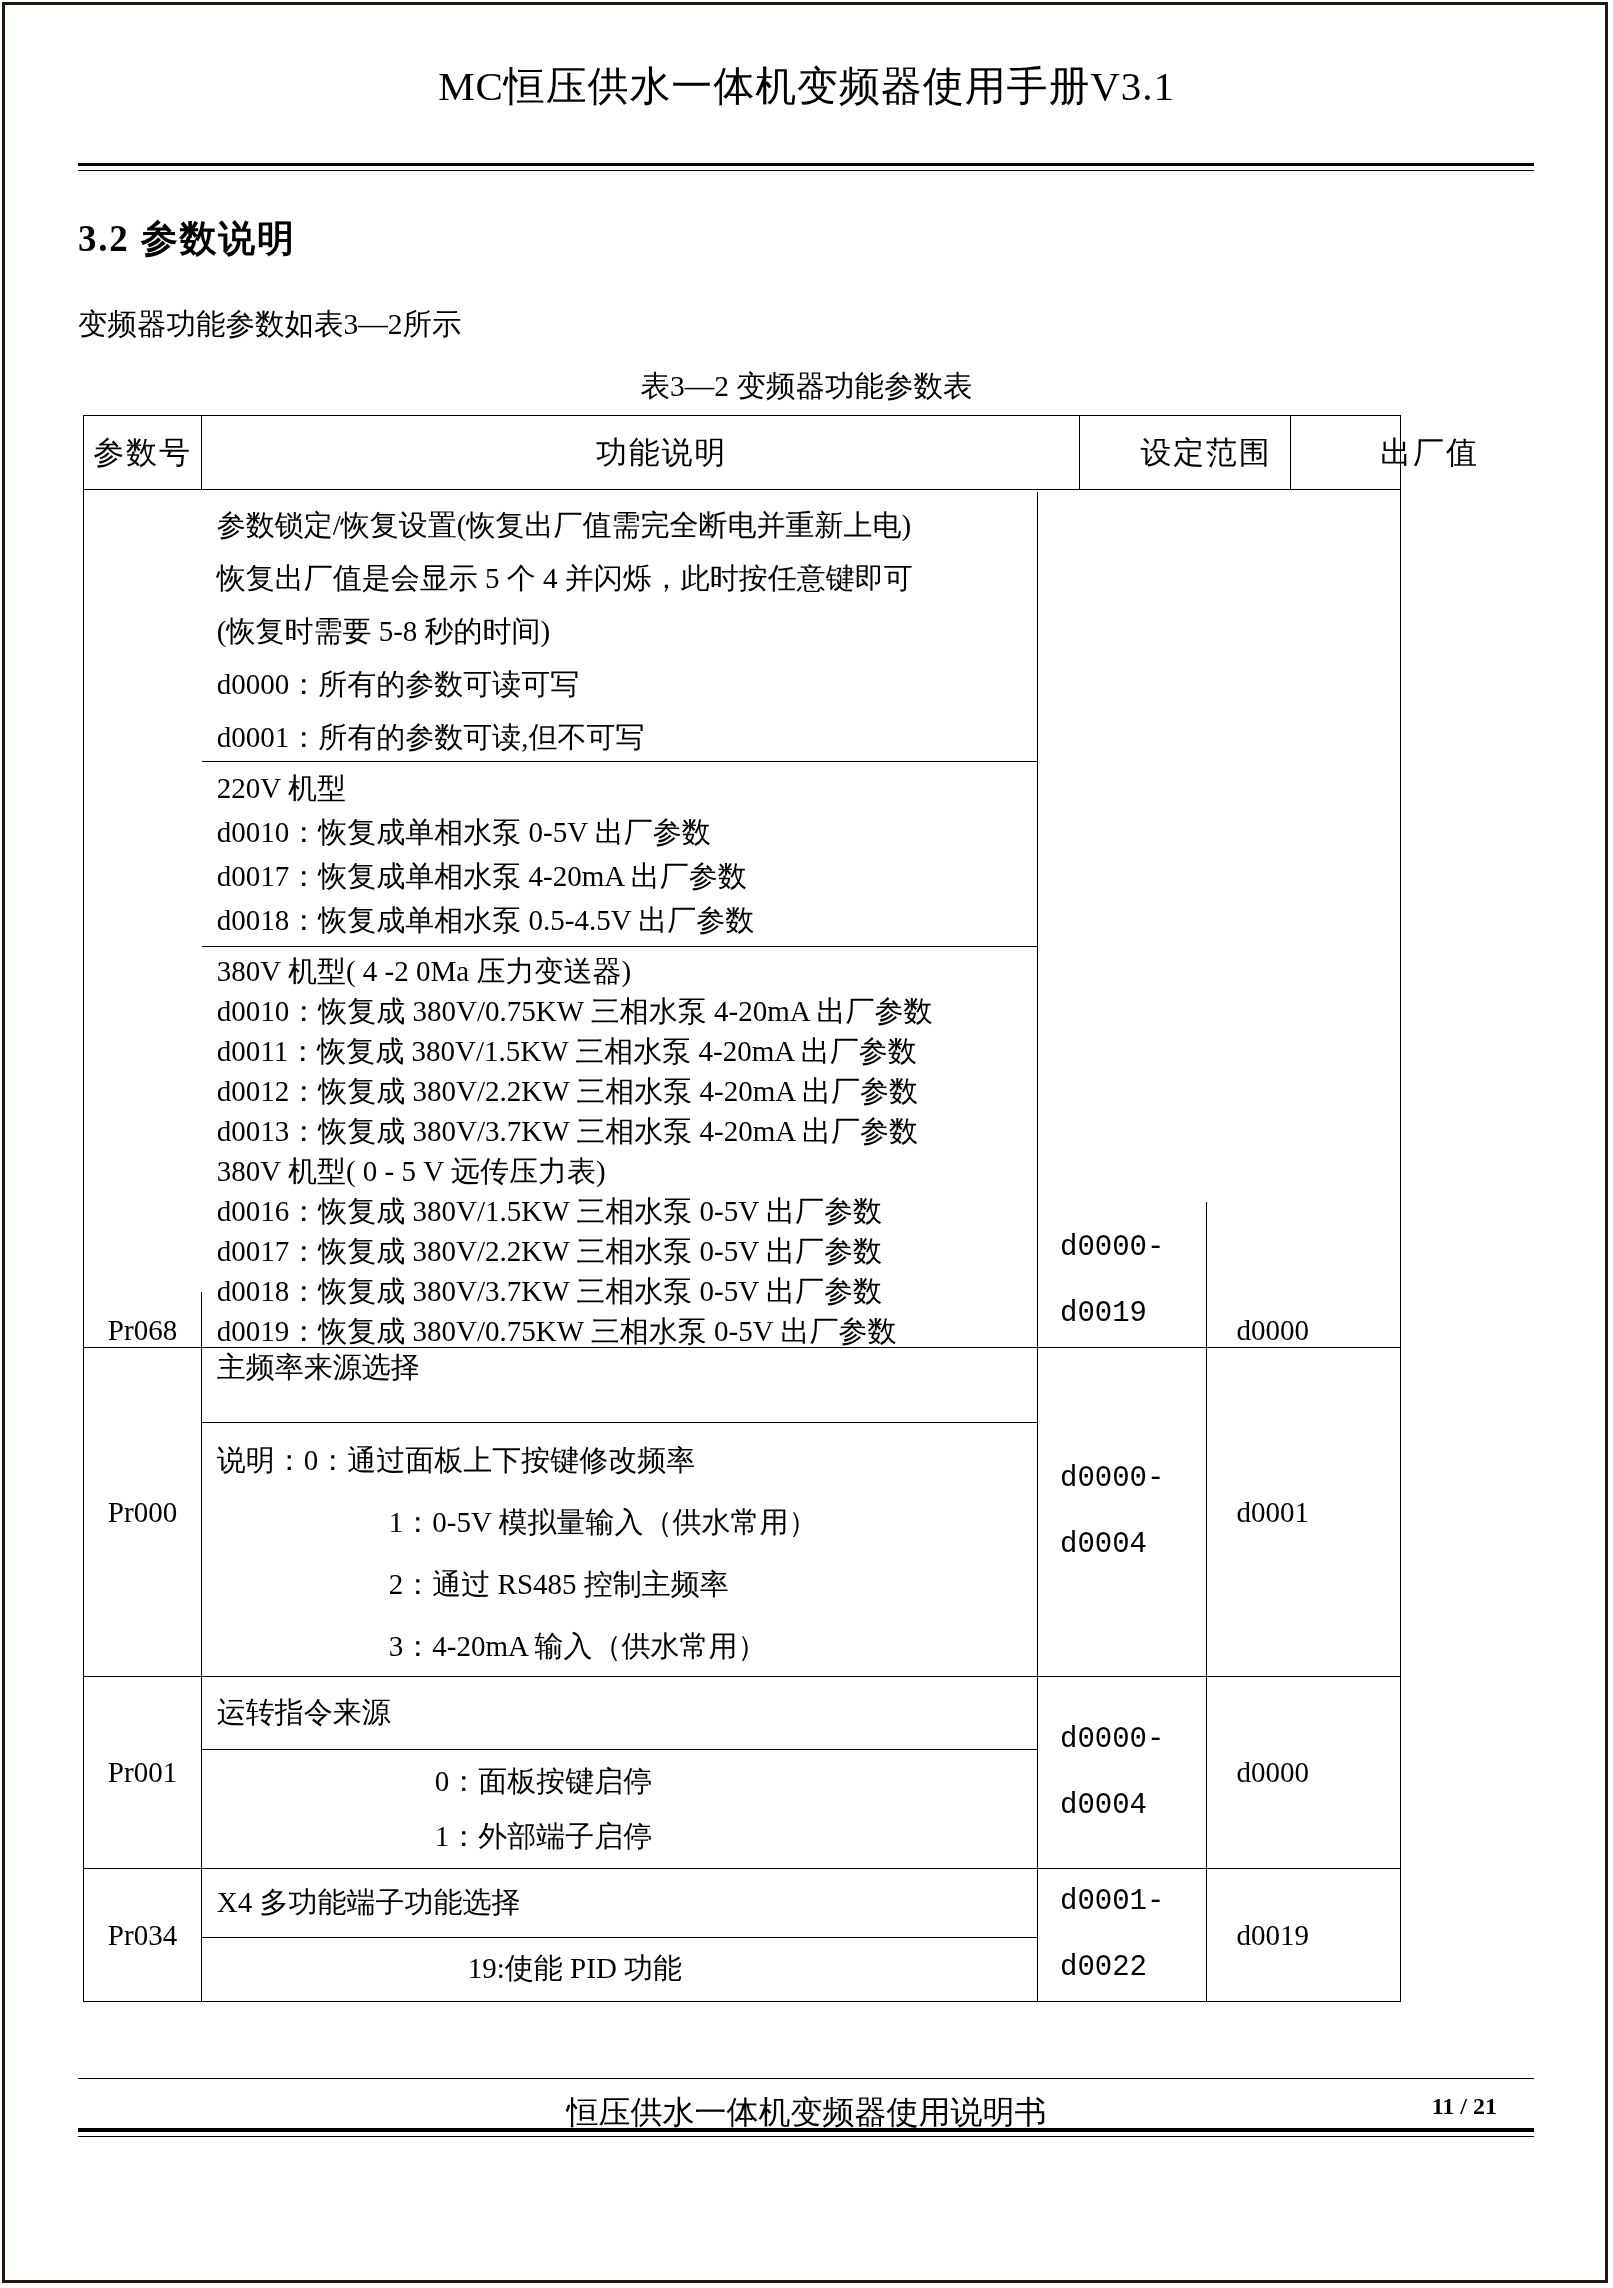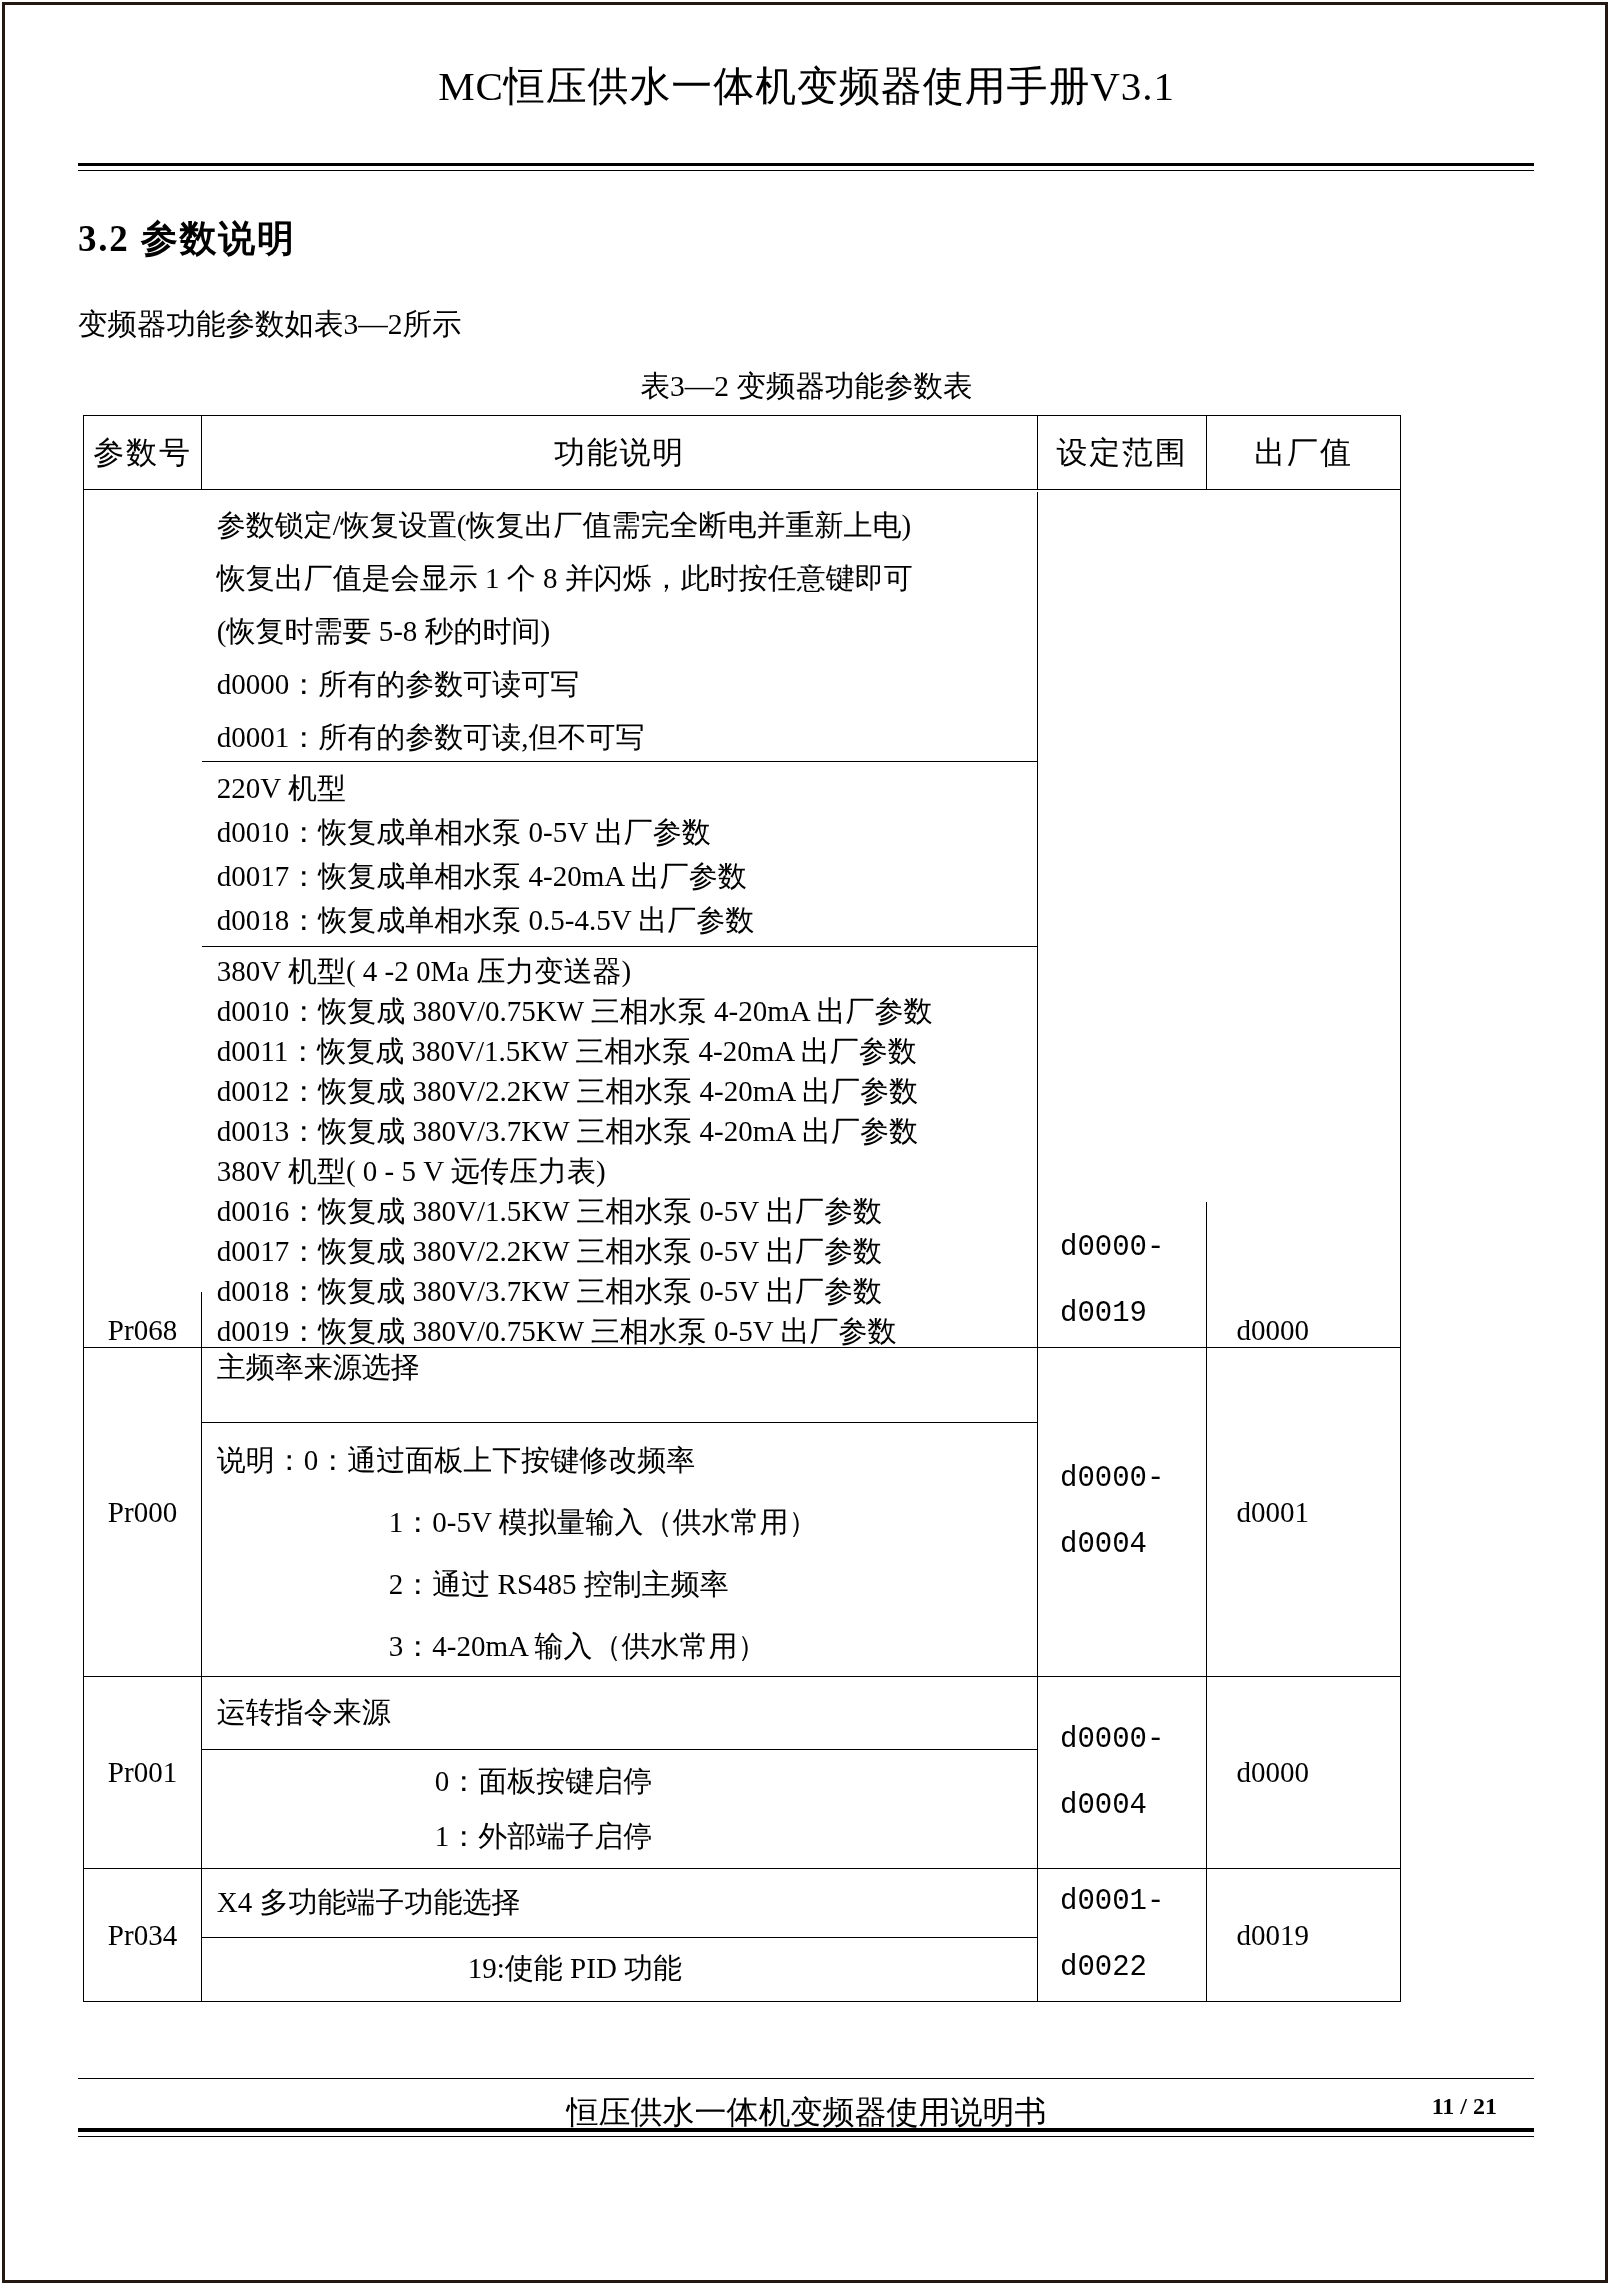--- a/index.html
+++ b/index.html
@@ -35,21 +35,21 @@
     position:absolute;top:415px;left:83px;width:1316px;
     border:1.8px solid #000;font-size:29px;
   }
   .trow{display:flex;box-sizing:border-box;border-bottom:1.8px solid #000;}
   .trow:last-child{border-bottom:none;}
   .cell{box-sizing:border-box;flex:none;}
   .c1{width:118px;border-right:1.8px solid #000;}
   .c2{width:836px;border-right:1.8px solid #000;}
   .c3{width:169px;border-right:1.8px solid #000;}
   .c4{width:193px;}
-  .hrow{height:74px;}
+  .hrow{height:74px;gap:42px;}
   .hrow .cell{display:flex;align-items:center;justify-content:center;
     font-size:31px;letter-spacing:1.8px;}
   .vcenter{display:flex;flex-direction:column;align-items:center;justify-content:center;}
   .topalign{padding-top:16.6px;text-align:center;}
   .block{box-sizing:border-box;padding-left:14.8px;}
   .block + .block{border-top:1.8px solid #000;}
   .r068{height:858px;align-items:flex-end;}
   .r068 .blk1{height:269px;padding-top:7.4px;}
   .r068 .blk1 .ln{line-height:53px;white-space:nowrap;}
   .r068 .blk2{height:185px;padding-top:3.7px;}
@@ -115,21 +115,21 @@
     <div class="cell c2">功能说明</div>
     <div class="cell c3">设定范围</div>
     <div class="cell c4">出厂值</div>
   </div>
 
   <div class="trow r068">
     <div class="cell c1 paramcell topalign">Pr068</div>
     <div class="cell c2">
       <div class="block blk1">
         <div class="ln">参数锁定/恢复设置(恢复出厂值需完全断电并重新上电)</div>
-        <div class="ln">恢复出厂值是会显示 1 个 8 并闪烁，此时按任意键即可</div>
+        <div class="ln">恢复出厂值是会显示 5 个 4 并闪烁，此时按任意键即可</div>
         <div class="ln">(恢复时需要 5-8 秒的时间)</div>
         <div class="ln">d0000：所有的参数可读可写</div>
         <div class="ln">d0001：所有的参数可读,但不可写</div>
       </div>
       <div class="block blk2">
         <div class="ln">220V 机型</div>
         <div class="ln">d0010：恢复成单相水泵 0-5V 出厂参数</div>
         <div class="ln">d0017：恢复成单相水泵 4-20mA 出厂参数</div>
         <div class="ln">d0018：恢复成单相水泵 0.5-4.5V 出厂参数</div>
       </div>

